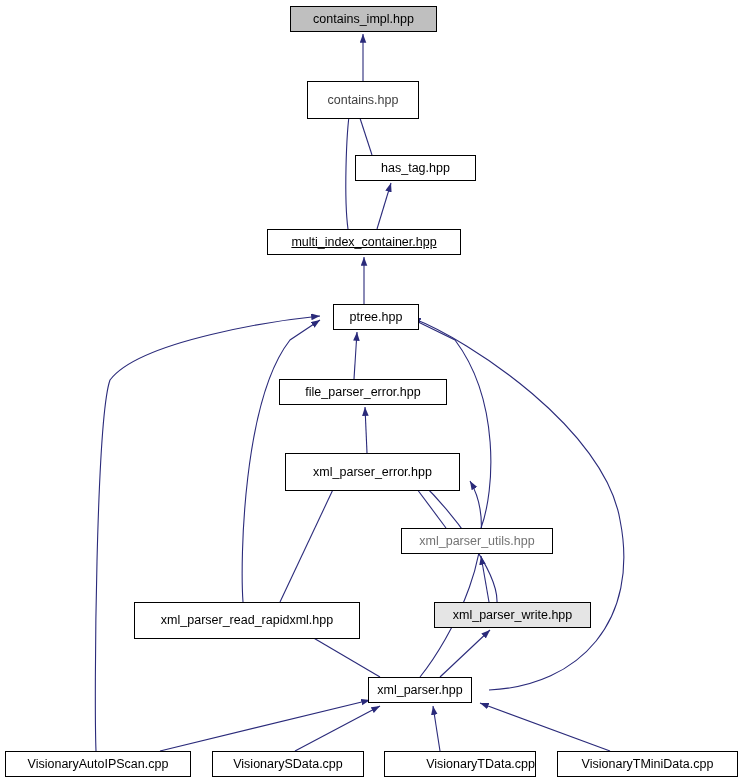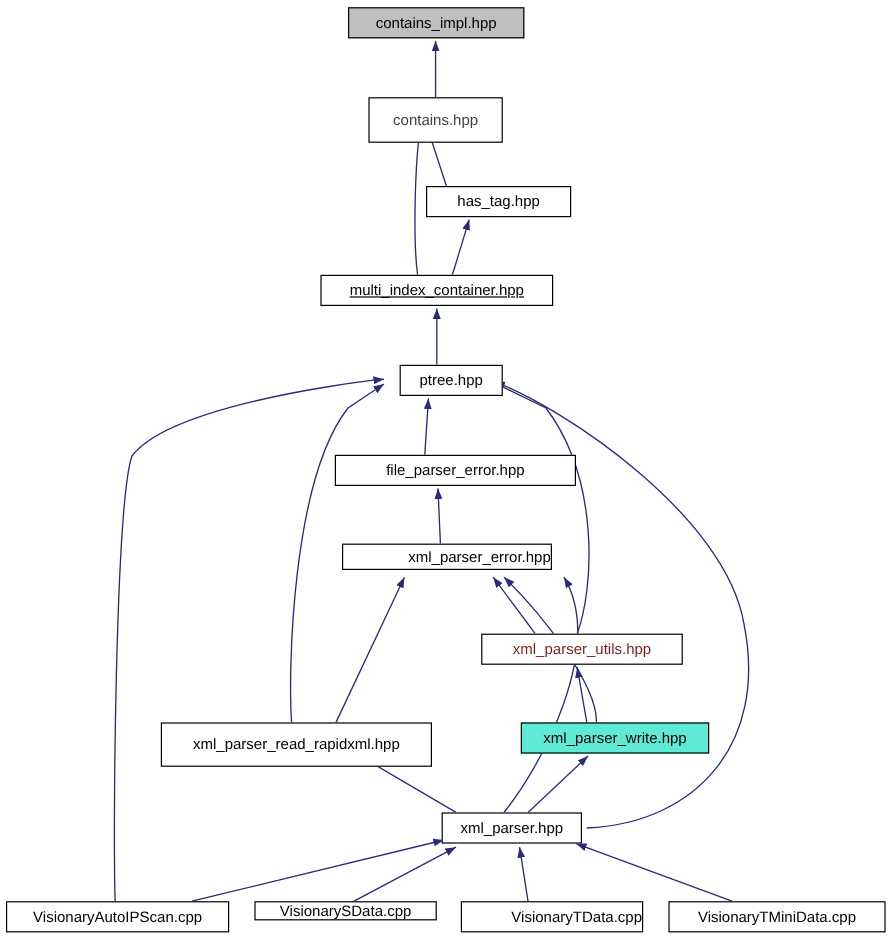--- a/index.html
+++ b/index.html
@@ -85,42 +85,42 @@
       </div>
       <div class="node" style="left: 355px; top: 155px; width: 121px; height: 26px; background: rgb(255, 255, 255); border-color: rgb(0, 0, 0); color: rgb(0, 0, 0);">
         <span>has_tag.hpp</span>
       </div>
       <div class="node" style="left: 267px; top: 229px; width: 194px; height: 26px; background: rgb(255, 255, 255); border-color: rgb(0, 0, 0); color: rgb(0, 0, 0); text-decoration: underline;">
         <span>multi_index_container.hpp</span>
       </div>
       <div class="node" style="left: 321px; top: 304px; width: 86px; height: 26px; background: rgb(255, 255, 255); border-color: rgb(0, 0, 0); color: rgb(0, 0, 0); margin-left: 12px;">
         <span>ptree.hpp</span>
       </div>
-      <div class="node" style="left: 279px; top: 379px; width: 201px; height: 26px; background: rgb(255, 255, 255); border-color: rgb(0, 0, 0); color: rgb(0, 0, 0);">
+      <div class="node" style="left: 279px; top: 379px; width: 168px; height: 26px; background: rgb(255, 255, 255); border-color: rgb(0, 0, 0); color: rgb(0, 0, 0);">
         <span>file_parser_error.hpp</span>
       </div>
-      <div class="node" style="left: 285px; top: 453px; width: 175px; height: 22px; background: rgb(255, 255, 255); border-color: rgb(0, 0, 0); color: rgb(0, 0, 0); justify-content: flex-end;">
+      <div class="node" style="left: 285px; top: 453px; width: 175px; height: 38px; background: rgb(255, 255, 255); border-color: rgb(0, 0, 0); color: rgb(0, 0, 0);">
         <span>xml_parser_error.hpp</span>
       </div>
-      <div class="node" style="left: 401px; top: 528px; width: 168px; height: 26px; background: rgb(255, 255, 255); border-color: rgb(0, 0, 0); color: #7f1d1d;">
+      <div class="node" style="left: 401px; top: 528px; width: 152px; height: 26px; background: rgb(255, 255, 255); border-color: rgb(0, 0, 0); color: #737373;">
         <span>xml_parser_utils.hpp</span>
       </div>
       <div class="node" style="left: 134px; top: 602px; width: 226px; height: 37px; background: rgb(255, 255, 255); border-color: rgb(0, 0, 0); color: rgb(0, 0, 0);">
         <span>xml_parser_read_rapidxml.hpp</span>
       </div>
-      <div class="node" style="left: 434px; top: 602px; width: 157px; height: 26px; background: #5eead4; border-color: rgb(0, 0, 0); color: rgb(0, 0, 0);">
+      <div class="node" style="left: 434px; top: 602px; width: 157px; height: 26px; background: #e5e5e5; border-color: rgb(0, 0, 0); color: rgb(0, 0, 0);">
         <span>xml_parser_write.hpp</span>
       </div>
-      <div class="node" style="left: 368px; top: 677px; width: 117px; height: 26px; background: rgb(255, 255, 255); border-color: rgb(0, 0, 0); color: rgb(0, 0, 0);">
+      <div class="node" style="left: 368px; top: 677px; width: 104px; height: 26px; background: rgb(255, 255, 255); border-color: rgb(0, 0, 0); color: rgb(0, 0, 0);">
         <span>xml_parser.hpp</span>
       </div>
       <div class="node" style="left: 5px; top: 751px; width: 186px; height: 26px; background: rgb(255, 255, 255); border-color: rgb(0, 0, 0); color: rgb(0, 0, 0);">
         <span>VisionaryAutoIPScan.cpp</span>
       </div>
-      <div class="node" style="left: 212px; top: 751px; width: 152px; height: 16px; background: rgb(255, 255, 255); border-color: rgb(0, 0, 0); color: rgb(0, 0, 0);">
+      <div class="node" style="left: 212px; top: 751px; width: 152px; height: 26px; background: rgb(255, 255, 255); border-color: rgb(0, 0, 0); color: rgb(0, 0, 0);">
         <span>VisionarySData.cpp</span>
       </div>
       <div class="node" style="left: 384px; top: 751px; width: 152px; height: 26px; background: rgb(255, 255, 255); border-color: rgb(0, 0, 0); color: rgb(0, 0, 0); justify-content: flex-end;">
         <span>VisionaryTData.cpp</span>
       </div>
       <div class="node" style="left: 557px; top: 751px; width: 181px; height: 26px; background: rgb(255, 255, 255); border-color: rgb(0, 0, 0); color: rgb(0, 0, 0); justify-content: center;">
         <span>VisionaryTMiniData.cpp</span>
       </div>
     </div>
 </div>

